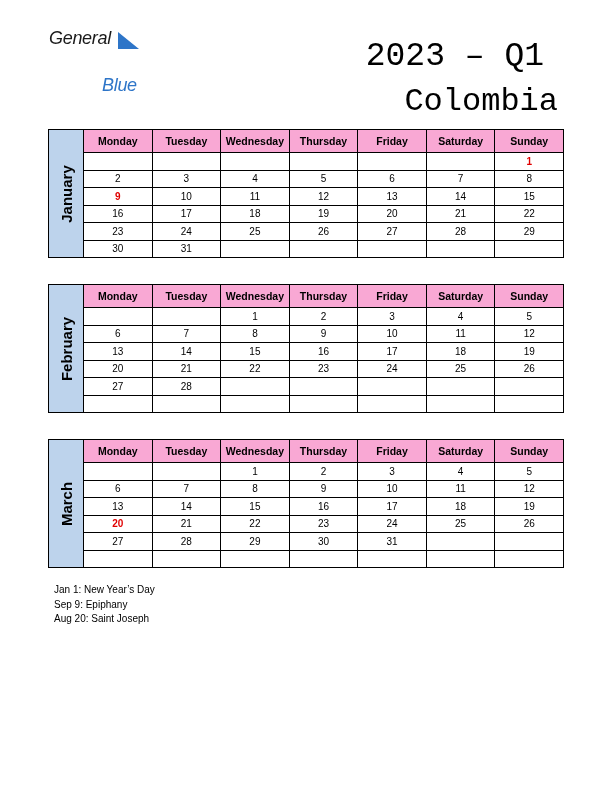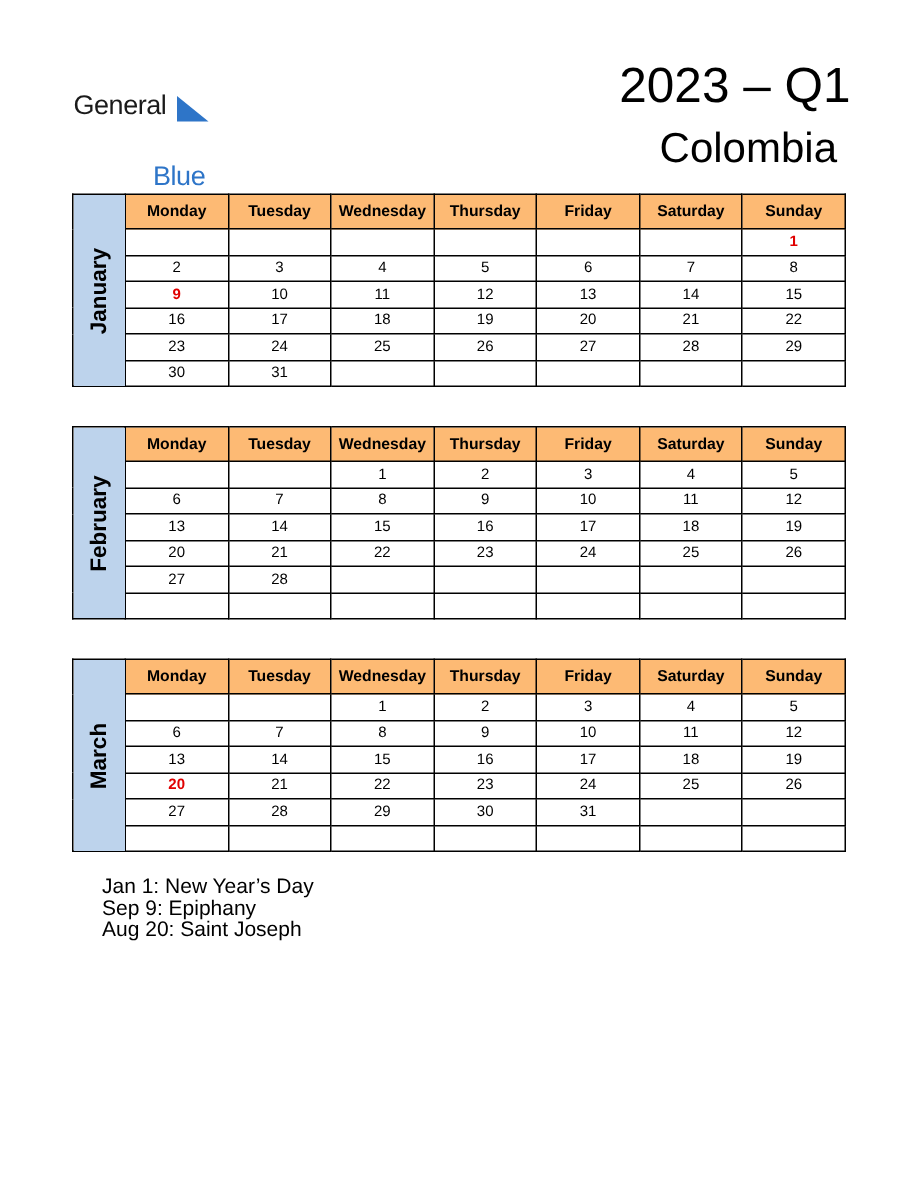--- a/index.html
+++ b/index.html
@@ -1,30 +1,30 @@
 <!DOCTYPE html>
 <html><head>
 <meta charset="utf-8">
 <style>
   html, body { margin:0; padding:0; background:#ffffff; }
   body { width:612px; height:792px; position:relative; font-family:"Liberation Sans", sans-serif; color:#000; overflow:hidden; }
-  .logo { position:absolute; left:49px; top:60px; width:100px; height:40px; }
+  .logo { position:absolute; left:49px; top:28px; width:100px; height:40px;font-style:italic; }
   .logo-general { position:absolute; left:0; top:0; font-size:18px; color:#1a1a1a; letter-spacing:-0.3px; }
   .logo-blue { position:absolute; left:53px; top:17px; font-size:18px; color:#2e75c8; letter-spacing:-0.3px;margin-top:30px; }
   .logo-tri { position:absolute; left:69px; top:4px; width:0; height:0; border-left:21px solid #2e75c8; border-top:17px solid transparent; }
-  .title { position:absolute; right:45px; top:38px; font-size:33px; text-align:right; white-space:nowrap; }
-  .subtitle { position:absolute; right:54px; top:83px; font-size:28px; text-align:right; white-space:nowrap; }
+  .title { position:absolute; right:68px; top:38px; font-size:33px; text-align:right; white-space:nowrap;font-family:Liberation Mono, monospace; }
+  .subtitle { position:absolute; right:54px; top:83px; font-size:32px; text-align:right; white-space:nowrap;font-family:Liberation Mono, monospace; }
   table.cal { position:absolute; left:48px; width:516px; border-collapse:collapse; table-layout:fixed; }
   table.cal td, table.cal th { border:1px solid #000; text-align:center; font-size:10px; padding:0; }
-  table.cal th { background:#fdba74; height:22px; font-weight:bold; font-size:10.5px; }
+  table.cal th { background:#f9a8d4; height:22px; font-weight:bold; font-size:10.5px; }
   table.cal td { height:16.5px; }
   td.month { background:#bdd3ec; width:34px; position:relative; }
   .month-label { position:absolute; left:50%; top:50%; transform:translate(-50%,-50%) rotate(-90deg); font-size:15px; font-weight:bold; white-space:nowrap; }
   .holiday { color:#e00000; font-weight:bold; }
-  .holidays { position:absolute; left:68px; top:583px; font-size:14px; line-height:14.5px; }
+  .holidays { position:absolute; left:54px; top:583px; font-size:10px; line-height:14.5px; }
 </style>
 </head>
 <body>
 
 <div class="logo">
   <span class="logo-general">General</span>
   <span class="logo-tri"></span>
   <span class="logo-blue">Blue</span>
 </div>
 <div class="title">2023 – Q1</div>

